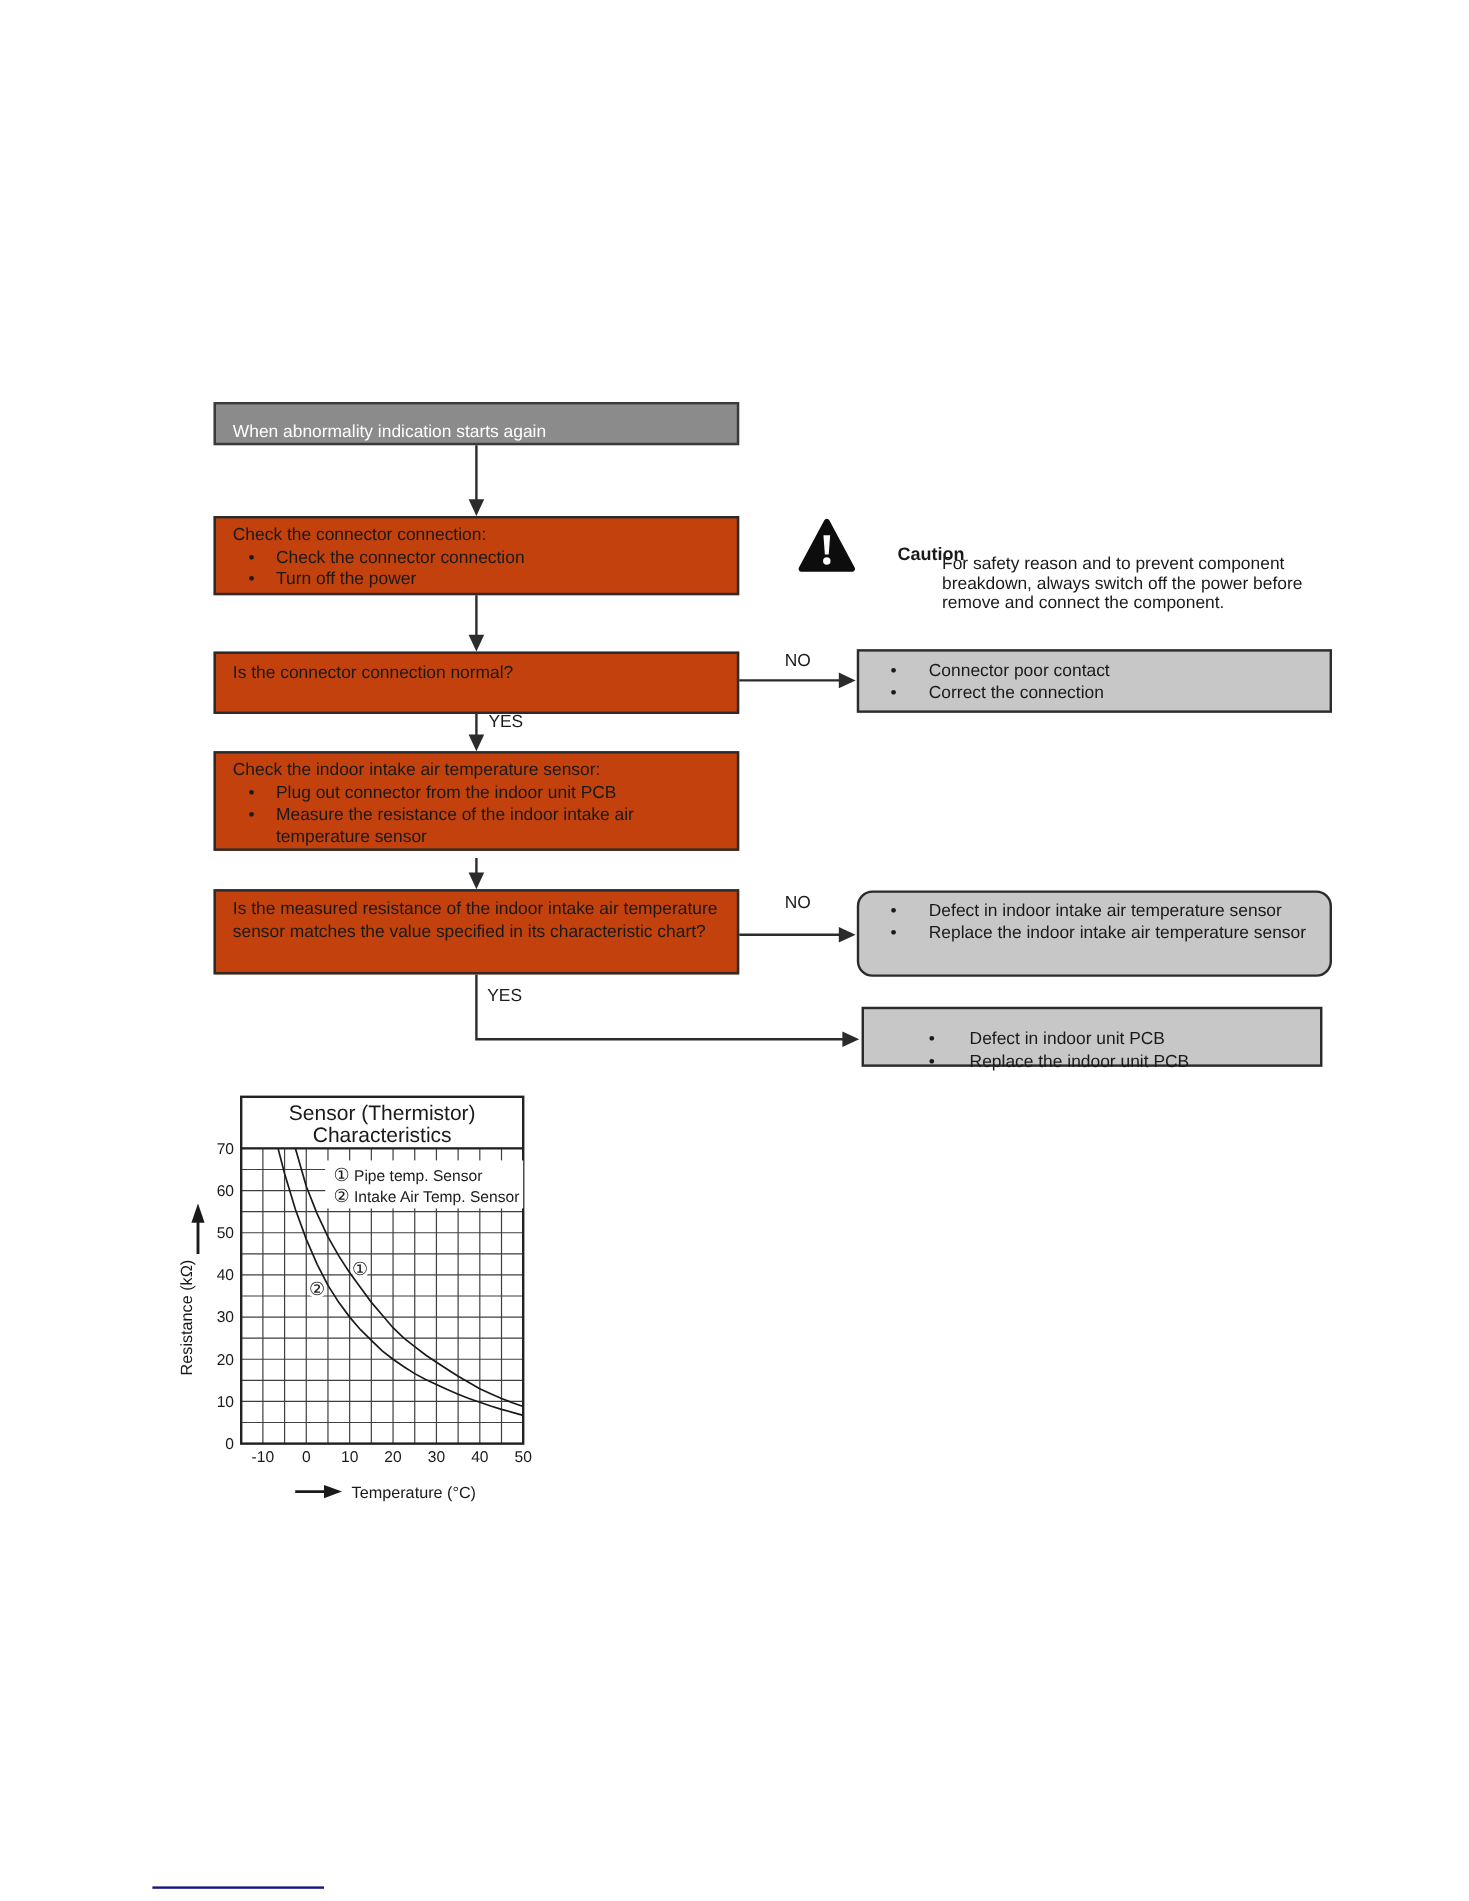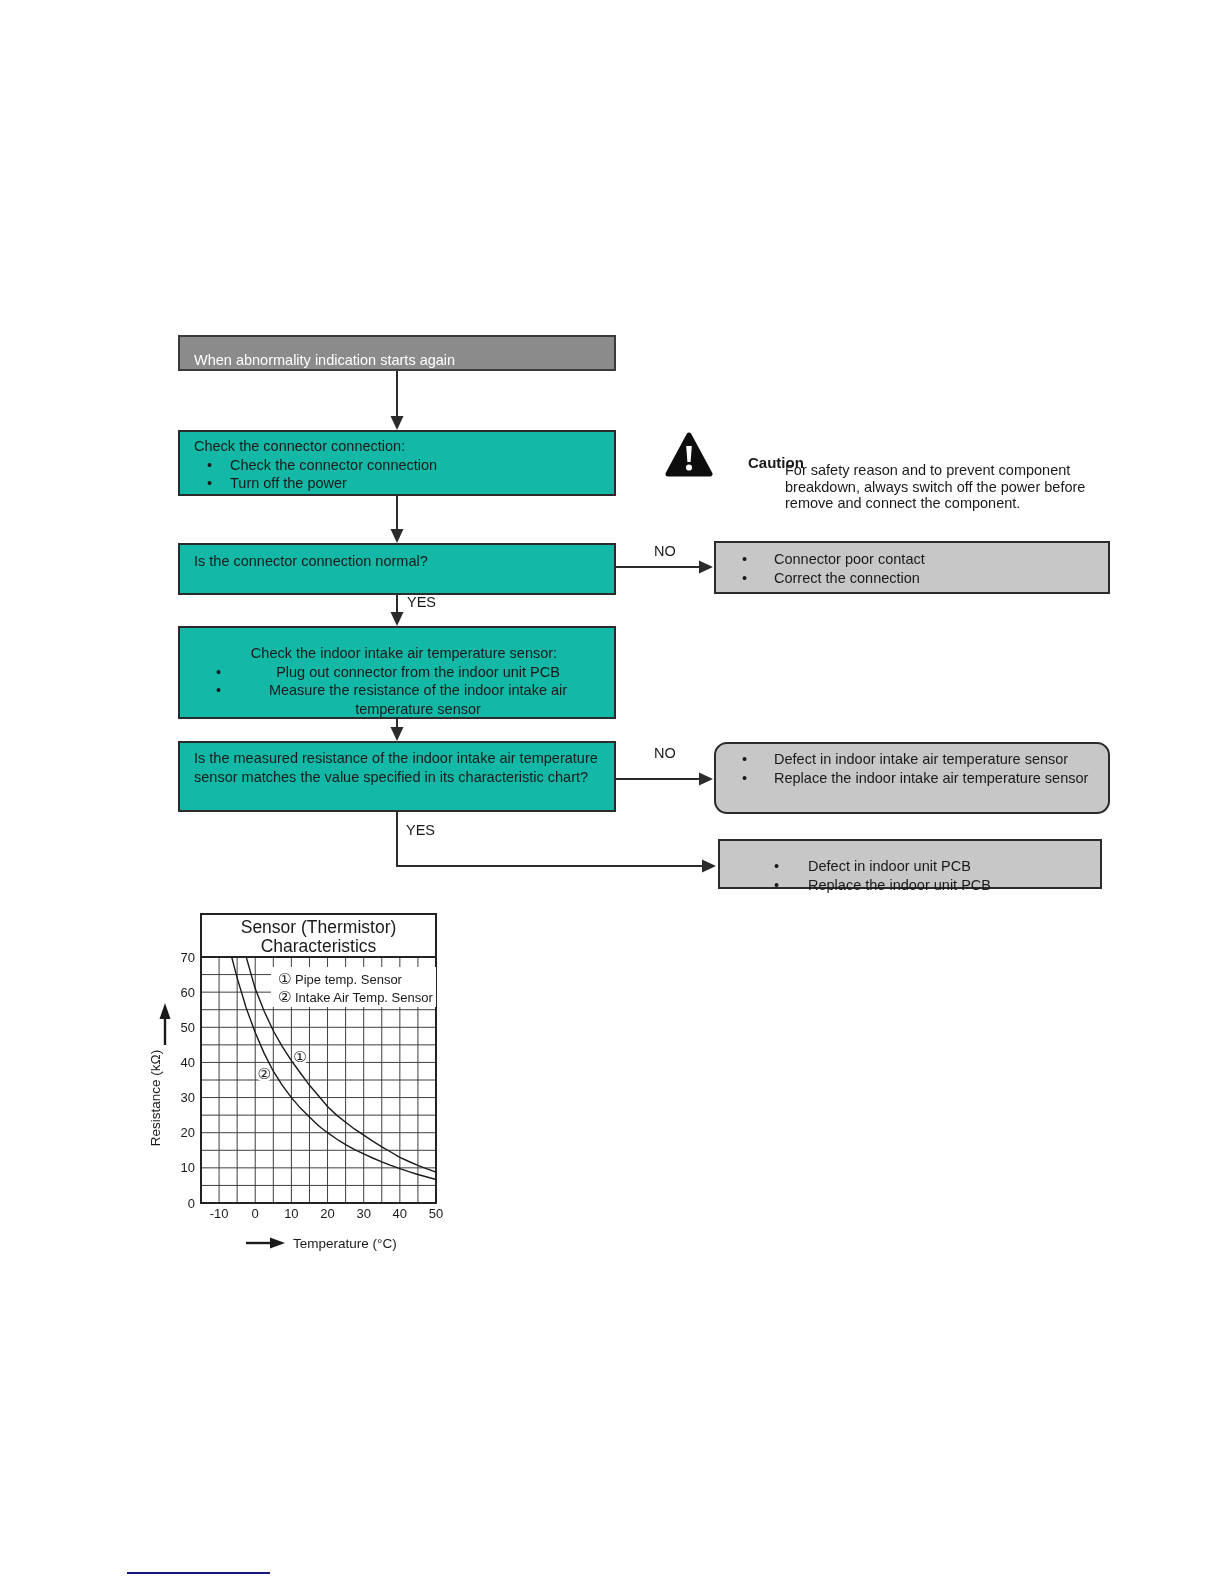--- a/index.html
+++ b/index.html
@@ -3,21 +3,21 @@
 <meta charset="utf-8">
 <style>
   html,body{margin:0;padding:0;}
   body{
     width:1224px;height:1584px;position:relative;background:#ffffff;
     font-family:"Liberation Sans","DejaVu Sans",sans-serif;color:#1a1a1a;
     -webkit-font-smoothing:antialiased;
   }
   .abs{position:absolute;box-sizing:border-box;}
   .fbox{
-    position:absolute;box-sizing:border-box;background:#14b8a6;
+    position:absolute;box-sizing:border-box;background:#c2410c;
     border:2px solid #2b2b2b;font-size:14.5px;line-height:18.5px;
   }
   .fbox .title{padding-left:14px;}
   .gray{background:#c7c7c7;}
   .header{background:#8b8b8b;border-color:#3a3a3a;color:#ffffff;}
   .brow{display:flex;align-items:flex-start;}
   .dot{flex:0 0 23px;margin-left:27px;}
   .dot::before{content:"\2022";}
   .gray .dot{flex:0 0 32px;margin-left:26px;}
   .gray.deep .dot{flex:0 0 34px;margin-left:54px;}
@@ -84,21 +84,21 @@
   <div class="brow">
     <span class="dot"></span>
     <span class="btxt">Connector poor contact</span>
   </div>
   <div class="brow">
     <span class="dot"></span>
     <span class="btxt">Correct the connection</span>
   </div>
 </div>
 
-<div class="fbox" style="left:178px;top:626px;width:438px;height:93px;padding-top:16px;text-align:center;">
+<div class="fbox" style="left:178px;top:626px;width:438px;height:83px;padding-top:5px;">
   <div class="title">Check the indoor intake air temperature sensor:</div>
   <div class="brow">
     <span class="dot"></span>
     <span class="btxt">Plug out connector from the indoor unit PCB</span>
   </div>
   <div class="brow">
     <span class="dot"></span>
     <span class="btxt">Measure the resistance of the indoor intake air temperature sensor</span>
   </div>
 </div>

